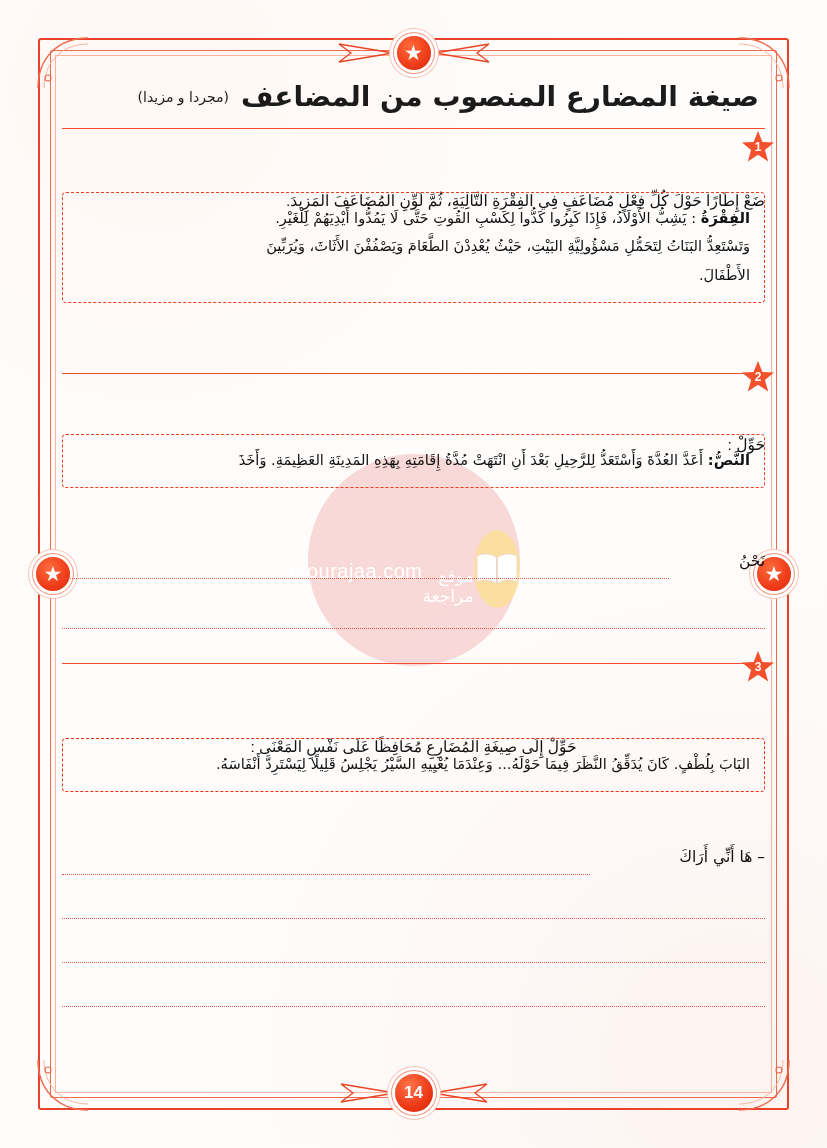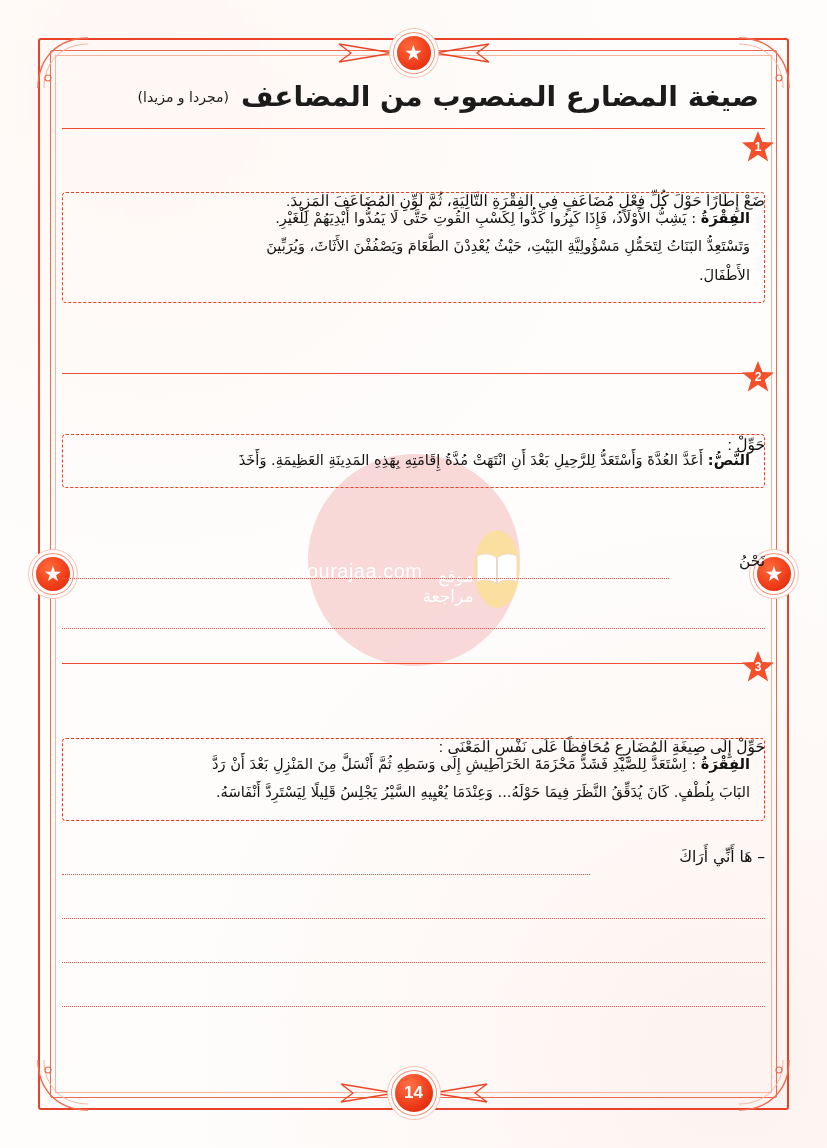--- a/index.html
+++ b/index.html
@@ -296,26 +296,23 @@
     <div class="prompt" style="top:490px;right:0;">نَحْنُ</div>
     <div class="short-line" style="top:516px;left:0;right:96px;"></div>
     <div class="ans-line" style="top:566px;"></div>
 
     <div class="num-star" style="top:588px;right:-10px;">
       <svg viewBox="0 0 34 34">
           <path d="M17 1 L21.4 12 L33 12.6 L23.9 20 L27.2 31.4 L17 24.7 L6.8 31.4 L10.1 20 L1 12.6 L12.6 12 Z" fill="#f4502c"></path>
         </svg>
       <span>3</span>
     </div>
-    <div class="instr" style="top:634px;">حَوِّلْ إِلَى صِيغَةِ المُضَارِعِ مُحَافِظًا عَلَى نَفْسِ المَعْنَى :</div>
+    <div class="instr" style="top:634px;text-align:center;">حَوِّلْ إِلَى صِيغَةِ المُضَارِعِ مُحَافِظًا عَلَى نَفْسِ المَعْنَى :</div>
 
     <div class="box pink" style="top:676px;">
-      <div>
-        <span class="lbl">الفِقْرَةُ</span><span> : </span><span>اِسْتَعَدَّ لِلصَّيْدِ فَشَدَّ مَحْزَمَةَ الخَرَاطِيشِ إِلَى وَسَطِهِ ثُمَّ أَنْسَلَّ مِنَ المَنْزِلِ بَعْدَ أَنْ رَدَّ</span>
-      </div>
       <div>البَابَ بِلُطْفٍ. كَانَ يُدَقِّقُ النَّظَرَ فِيمَا حَوْلَهُ... وَعِنْدَمَا يُعْيِيهِ السَّيْرُ يَجْلِسُ قَلِيلًا لِيَسْتَرِدَّ أَنْفَاسَهُ.</div>
     </div>
 
     <div class="prompt" style="top:786px;right:0;">– هَا أَنِّي أَرَاكَ</div>
     <div class="short-line" style="top:812px;left:0;right:175px;"></div>
     <div class="ans-line" style="top:856px;"></div>
     <div class="ans-line" style="top:900px;"></div>
     <div class="ans-line" style="top:944px;"></div>
 
   </div>

